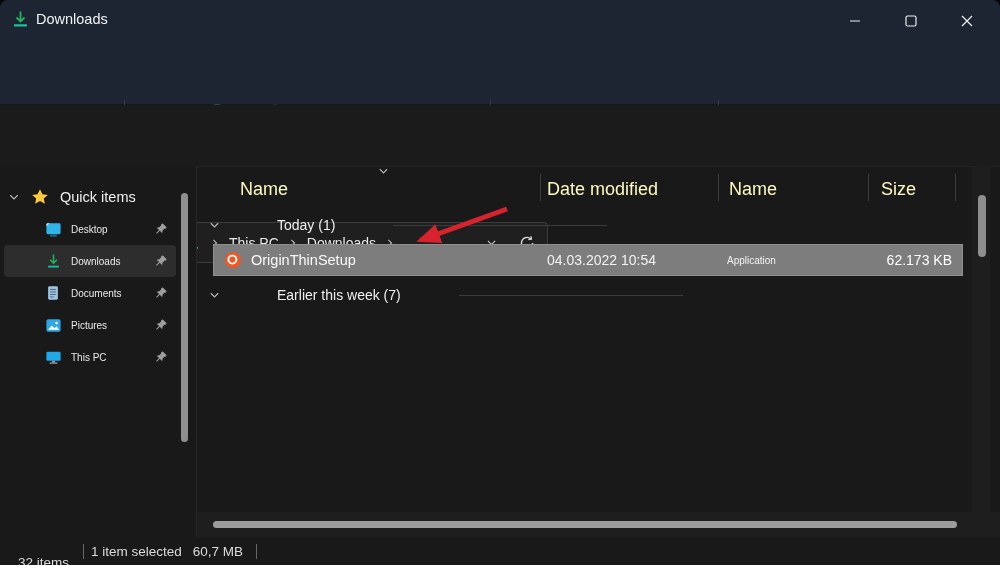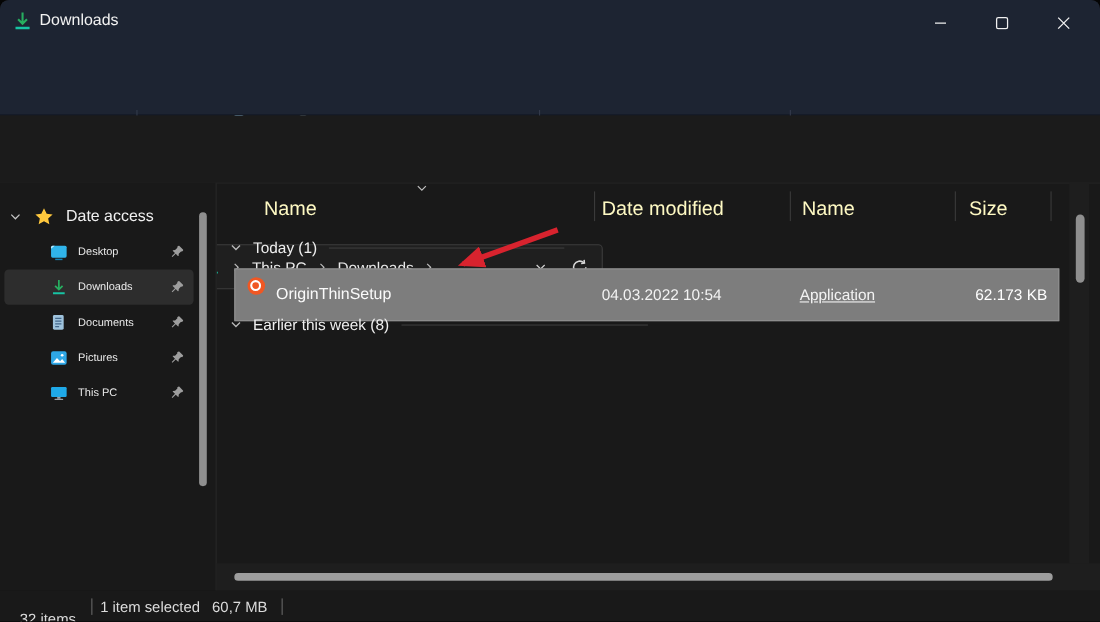--- a/index.html
+++ b/index.html
@@ -39,29 +39,29 @@
   .side-item.selected{background:#2d2d2d;}
   .side-icon{margin-left:40px;width:18px;display:flex;justify-content:center;}
   .side-label{margin-left:9px;color:#e9e9e9;font-size:10px;flex:1;white-space:nowrap;}
   .side-pin{margin-right:8px;}
   .side-scroll{position:absolute;left:181px;top:27px;width:7px;height:249px;background:#8f8f8f;border-radius:4px;}
   
   .main{position:absolute;left:197px;top:166px;width:803px;height:371px;}
   .colhead{position:absolute;top:13px;font-size:18px;color:#fef9c3;white-space:nowrap;}
   .col-div{position:absolute;top:8px;width:1px;height:27px;background:#3a3a3a;}
   .name-sort-chevron{position:absolute;left:181px;top:1px;}
-  .group-row{position:absolute;left:0;height:28px;display:flex;align-items:center;}
+  .group-row{position:absolute;left:0;height:28px;display:flex;align-items:center;gap:47px;}
   .group-chevron{margin-left:12px;}
   .group-label{margin-left:10px;color:#efefef;font-size:14px;white-space:nowrap;}
   .group-line{height:1px;background:#3c3c3c;margin-left:11px;}
-  .file-row{position:absolute;left:16px;top:78px;width:750px;height:48px;background:#7d7d7d;border:1px solid #8f8f8f;
+  .file-row{position:absolute;left:16px;top:78px;width:750px;height:32px;background:#7d7d7d;border:1px solid #8f8f8f;
             box-sizing:border-box;display:flex;align-items:center;}
   .file-name{position:absolute;left:37px;color:#fafafa;font-size:14.5px;}
   .file-date{position:absolute;left:333px;color:#f3f3f3;font-size:14px;}
-  .file-type{position:absolute;left:513px;color:#f3f3f3;font-size:14px;text-decoration:underline;}
+  .file-type{position:absolute;left:513px;color:#f3f3f3;font-size:10px;}
   .file-size{position:absolute;right:10px;color:#ffffff;font-size:14px;}
   .row-icon{position:absolute;left:9px;top:5px;}
   .v-track{position:absolute;left:775px;top:0;width:18px;height:346px;background:#1e1e1e;}
   .v-thumb{position:absolute;left:781px;top:29px;width:8px;height:62px;background:#8f8f8f;border-radius:4px;}
   .h-track{position:absolute;left:0;top:346px;width:803px;height:25px;background:#1e1e1e;}
   .h-thumb{position:absolute;left:16px;top:355px;width:744px;height:7px;background:#9d9d9d;border-radius:4px;}
   .annot-arrow{position:absolute;left:180px;top:28px;pointer-events:none;}
   
   .statusbar{position:absolute;left:0;top:537px;width:1000px;height:28px;background:#191919;display:flex;align-items:center;
              font-size:13.5px;color:#dcdcdc;}
@@ -276,21 +276,21 @@
       <span class="qa-chevron">
         <svg width="12" height="12" viewBox="0 0 16 16" fill="none" stroke="#c5c5c5" stroke-width="1.5">
             <path d="M3 5.5l5 5 5-5"></path>
           </svg>
       </span>
       <span class="qa-star">
         <svg width="18" height="18" viewBox="0 0 20 20">
             <polygon points="10,1.5 12.7,7 18.7,7.7 14.2,11.8 15.4,17.6 10,14.5 4.6,17.6 5.8,11.8 1.3,7.7 7.3,7" fill="#ffc83d"></polygon>
           </svg>
       </span>
-      <span class="qa-label">Date access</span>
+      <span class="qa-label">Quick items</span>
     </div>
 
     <div class="side-item" style="top:47px;">
       <span class="side-icon">
         <svg width="17" height="17" viewBox="0 0 18 18">
             <rect x="1.5" y="2.5" width="15" height="11.5" rx="1.5" fill="#30b4ea"></rect>
             <path d="M1.5 5.5V4a1.5 1.5 0 0 1 1.5-1.5h2L1.5 5.5z" fill="#bfeafd"></path>
             <rect x="5.5" y="15" width="7" height="1.4" fill="#1583b5"></rect>
           </svg>
       </span>
@@ -405,21 +405,21 @@
       <span class="file-type">Application</span>
       <span class="file-size">62.173 KB</span>
     </div>
 
     <div class="group-row" style="top:115px;">
       <span class="group-chevron">
         <svg width="11" height="9" viewBox="0 0 12 9" fill="none" stroke="#b9b9b9" stroke-width="1.3">
             <path d="M2 2l4 4 4-4"></path>
           </svg>
       </span>
-      <span class="group-label">Earlier this week (8)</span>
+      <span class="group-label">Earlier this week (7)</span>
       <span class="group-line" style="width:224px;"></span>
     </div>
 
     <svg class="annot-arrow" width="150" height="62" viewBox="0 0 150 62">
       <defs>
         <marker id="ah" markerUnits="userSpaceOnUse" markerWidth="24" markerHeight="20" refX="19" refY="10" orient="auto">
           <path d="M0 0L24 10 0 20z" fill="#d8232e"></path>
         </marker>
       </defs>
       <line x1="130" y1="15" x2="44" y2="46" stroke="#d8232e" stroke-width="5" marker-end="url(#ah)"></line>

